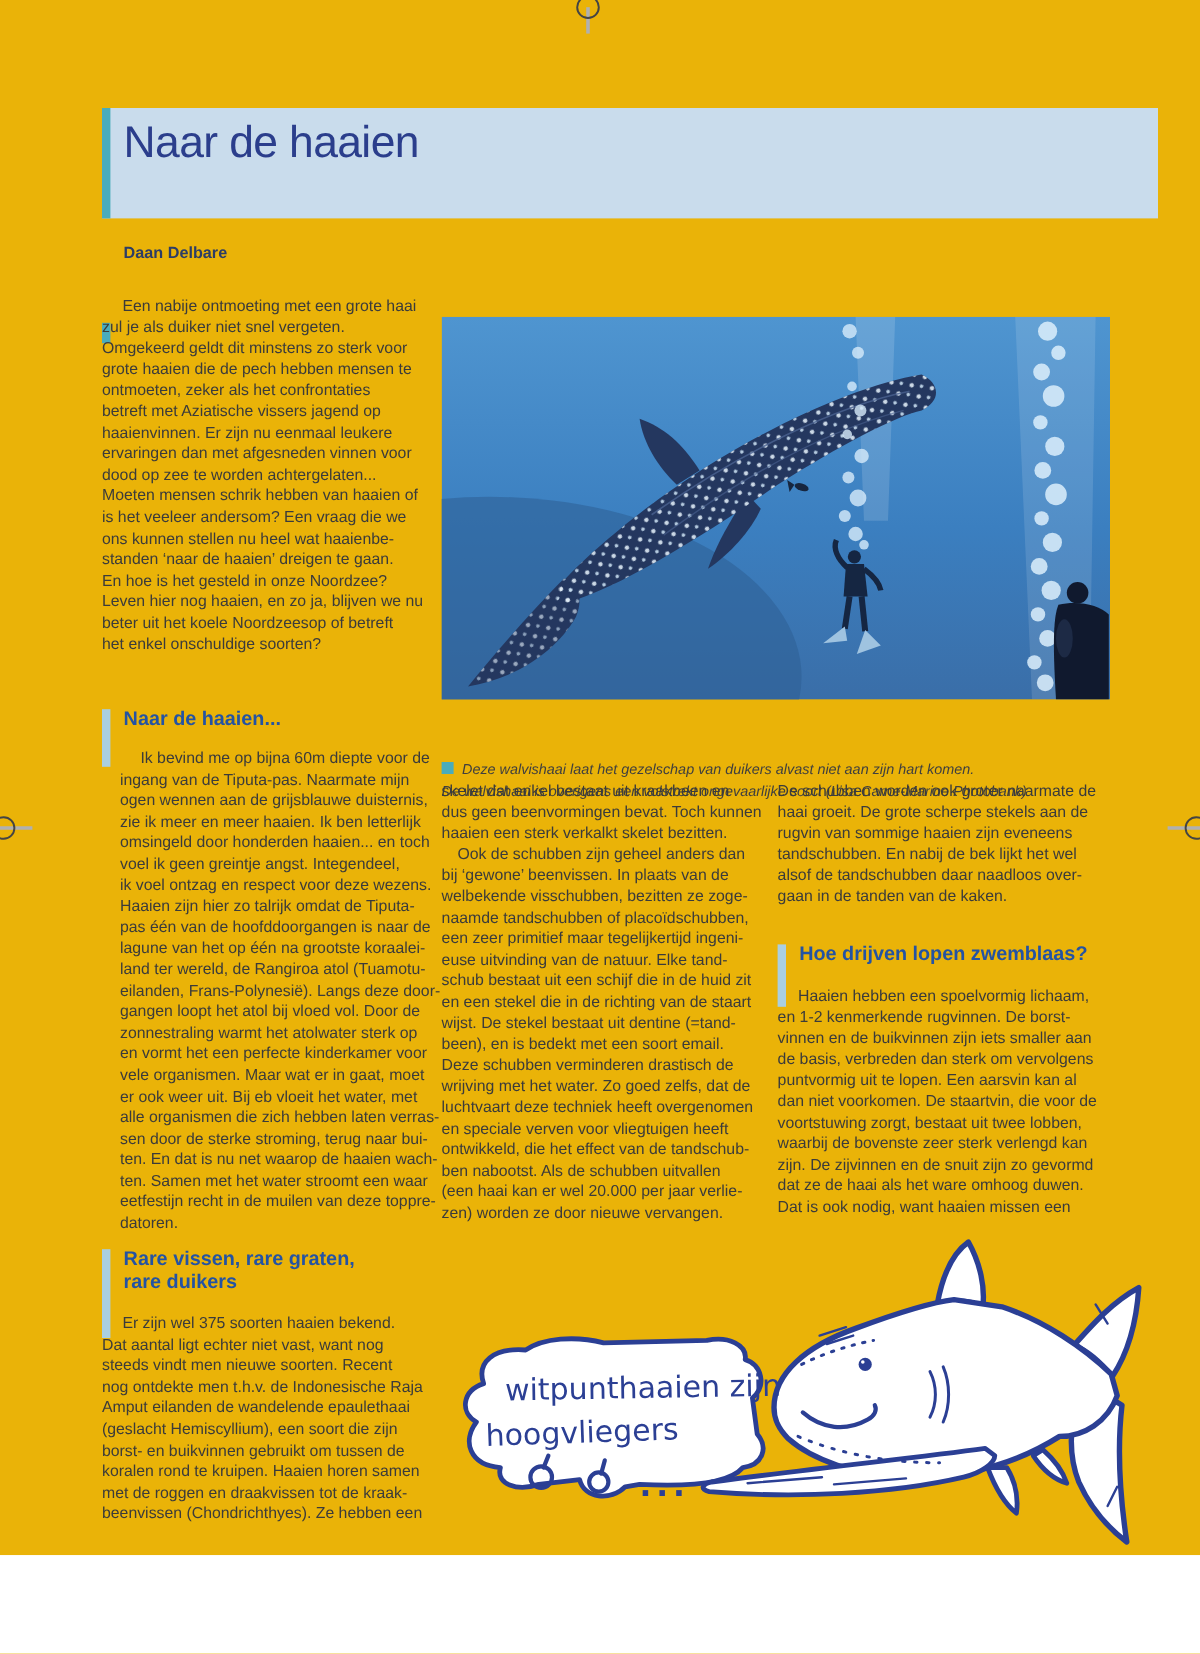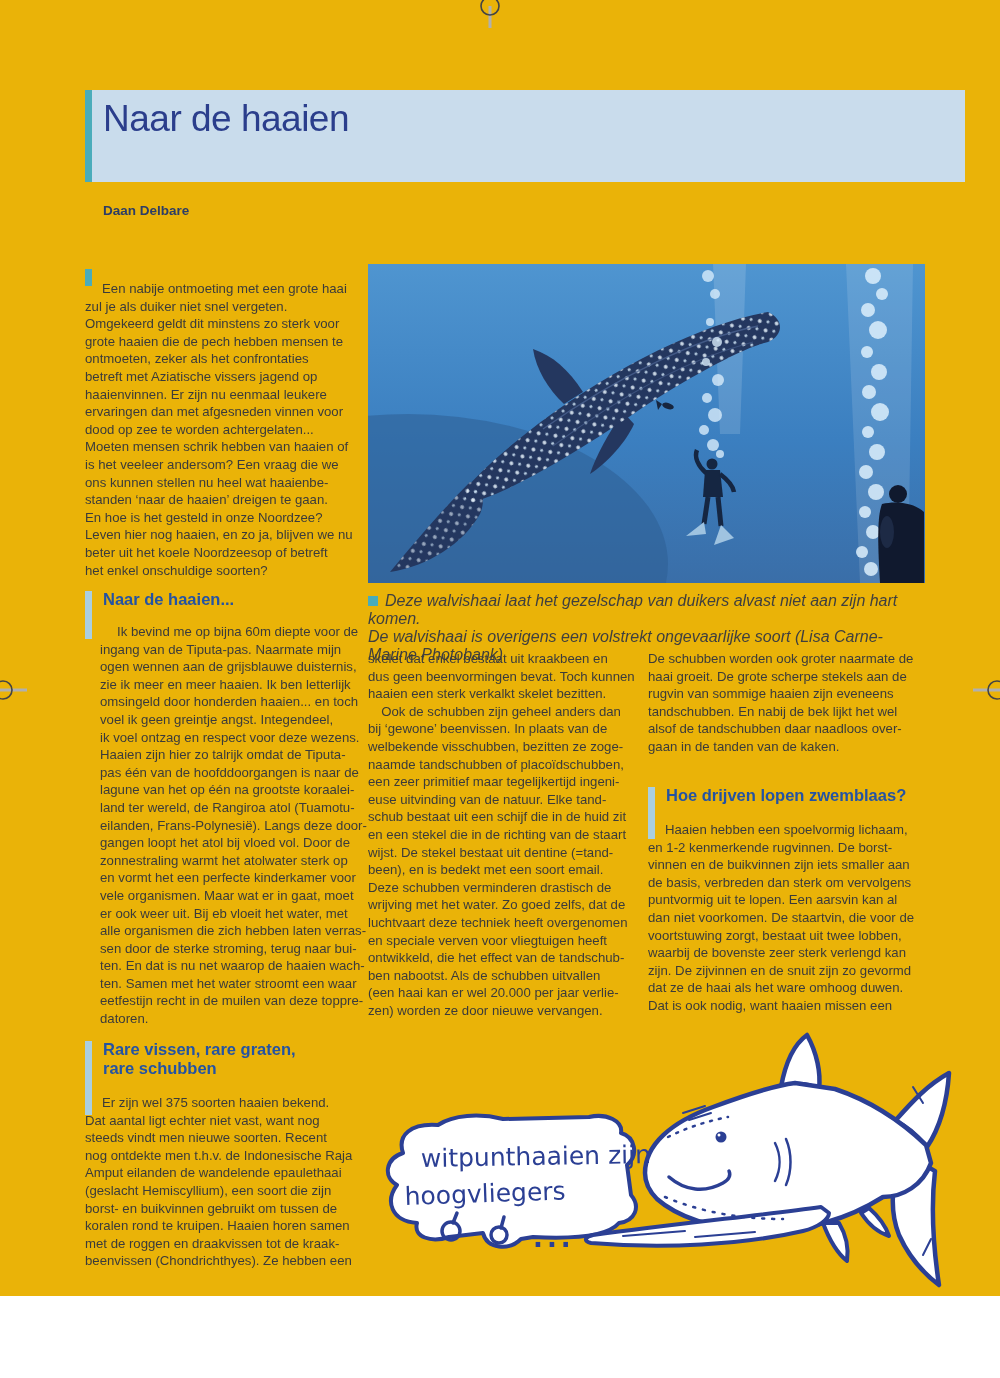--- a/index.html
+++ b/index.html
@@ -13,21 +13,21 @@
   
   .author-name{left:103px;top:203px;font-size:13.5px;font-weight:bold;color:#2d3d66;}
   .author-aff{left:103px;top:221px;font-size:12.8px;color:#2d3d66;}
   
   .bodytext{white-space:pre;font-size:13.2px;line-height:17.6px;color:#3b3b3b;}
   .indent{text-indent:17px;}
   .intro-marker{left:85px;top:269px;width:7px;height:17px;background:#4aacbb;}
   .sec-bar{width:7px;background:#aacfe0;}
   .sec-head{font-weight:bold;font-size:16.5px;color:#2453a3;line-height:19px;}
   
-  .caption{font-size:16px;font-style:italic;color:#3f3f3f;line-height:18px;}
+  .caption{font-size:12px;font-style:italic;color:#3f3f3f;line-height:18px;margin-top:40px;}
   .cap-square{display:inline-block;width:10px;height:10px;background:#4aacbb;margin-right:7px;}
   .page-number{left:770px;top:1297px;font-size:16px;color:#333;}
   svg text{font-family:"DejaVu Sans",sans-serif;}
 </style>
 </head>
 <body>
 
 <div class="page">
 
   <svg class="abs" style="left:470px;top:0" width="40" height="30">
@@ -47,21 +47,21 @@
     <circle cx="27" cy="20" r="9" fill="none" stroke="#444" stroke-width="1.6"></circle>
   </svg>
 
   <div class="abs header-bar"></div>
   <div class="abs accent-strip"></div>
   <div class="abs page-title">Naar de haaien</div>
 
   <div class="abs author-name">Daan Delbare</div>
 
   <div class="abs intro-marker"></div>
-  <div class="abs bodytext indent" style="left:85px;top:280px;width:282px">Een nabije ontmoeting met een grote haai
+  <div class="abs bodytext indent" style="left:85px;top:246px;width:282px">Een nabije ontmoeting met een grote haai
 zul je als duiker niet snel vergeten.
 Omgekeerd geldt dit minstens zo sterk voor
 grote haaien die de pech hebben mensen te
 ontmoeten, zeker als het confrontaties
 betreft met Aziatische vissers jagend op
 haaienvinnen. Er zijn nu eenmaal leukere
 ervaringen dan met afgesneden vinnen voor
 dood op zee te worden achtergelaten...
 Moeten mensen schrik hebben van haaien of
 is het veeleer andersom? Een vraag die we
@@ -221,21 +221,21 @@
 dan niet voorkomen. De staartvin, die voor de
 voortstuwing zorgt, bestaat uit twee lobben,
 waarbij de bovenste zeer sterk verlengd kan
 zijn. De zijvinnen en de snuit zijn zo gevormd
 dat ze de haai als het ware omhoog duwen.
 Dat is ook nodig, want haaien missen een</div>
 
   <div class="abs sec-bar" style="left:85px;top:1041px;height:74px"></div>
   <div class="abs sec-head" style="left:103px;top:1040px">
     <div>Rare vissen, rare graten,</div>
-    <div>rare schubben</div>
+    <div>rare duikers</div>
   </div>
   <div class="abs bodytext indent" style="left:85px;top:1094px;width:282px">Er zijn wel 375 soorten haaien bekend.
 Dat aantal ligt echter niet vast, want nog
 steeds vindt men nieuwe soorten. Recent
 nog ontdekte men t.h.v. de Indonesische Raja
 Amput eilanden de wandelende epaulethaai
 (geslacht Hemiscyllium), een soort die zijn
 borst- en buikvinnen gebruikt om tussen de
 koralen rond te kruipen. Haaien horen samen
 met de roggen en draakvissen tot de kraak-

